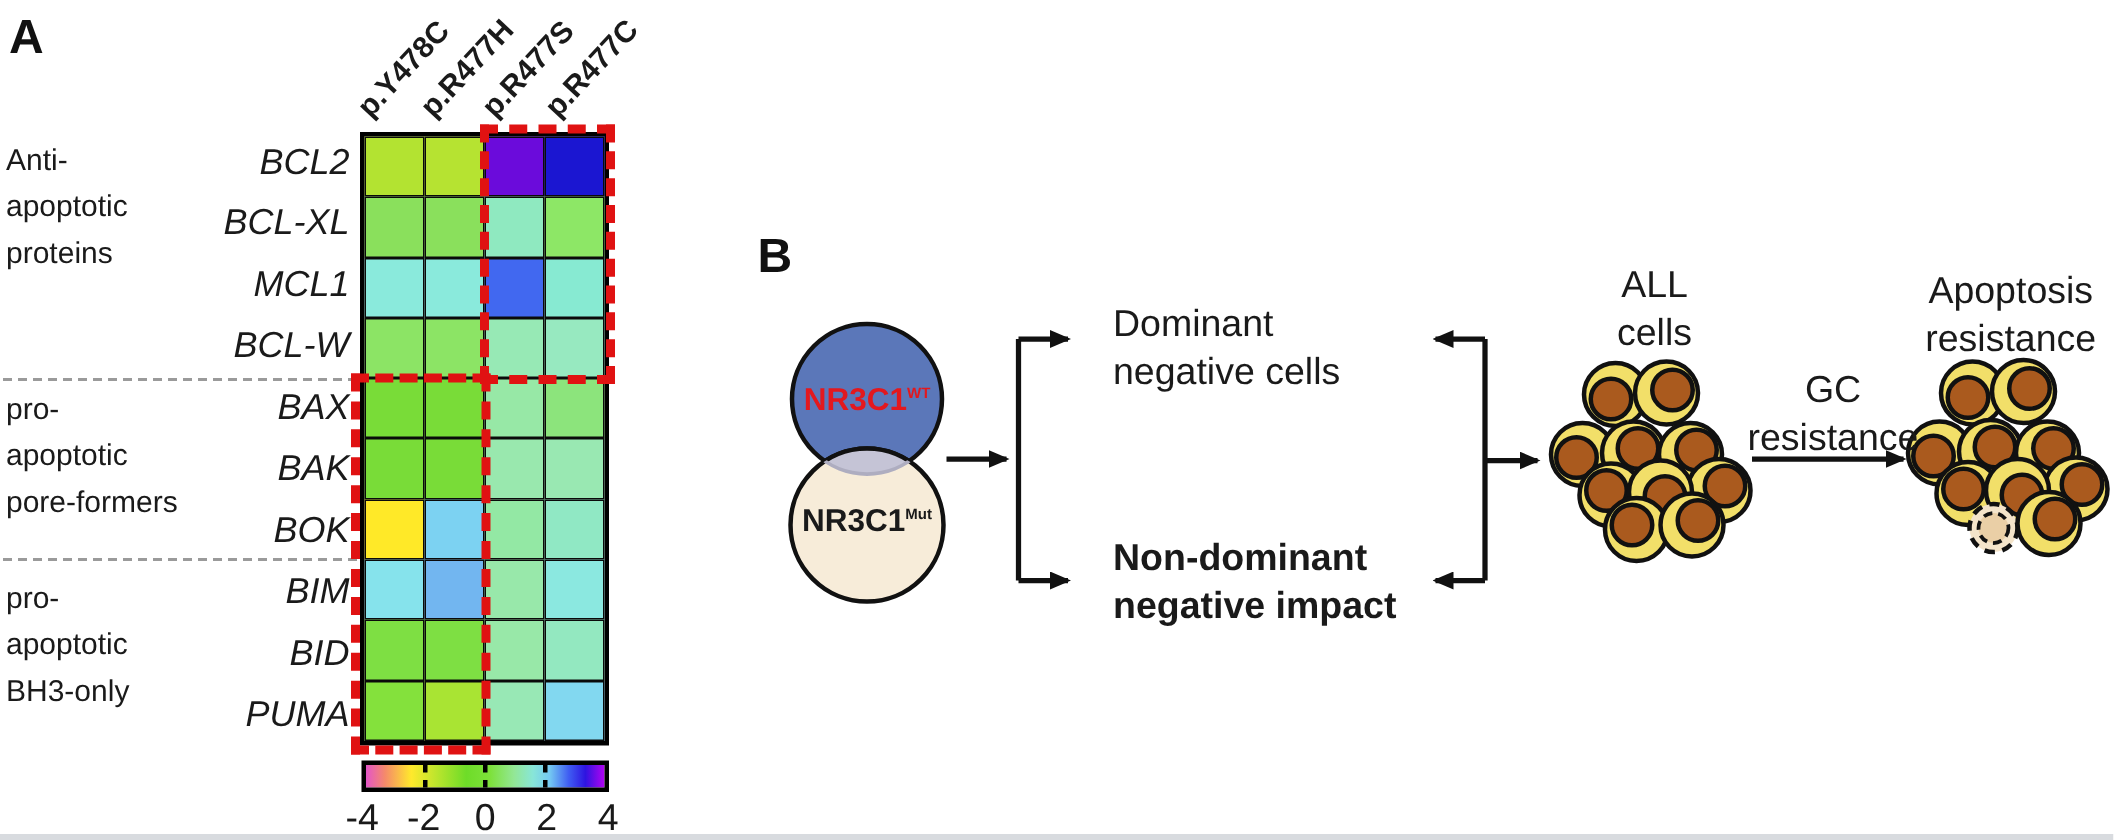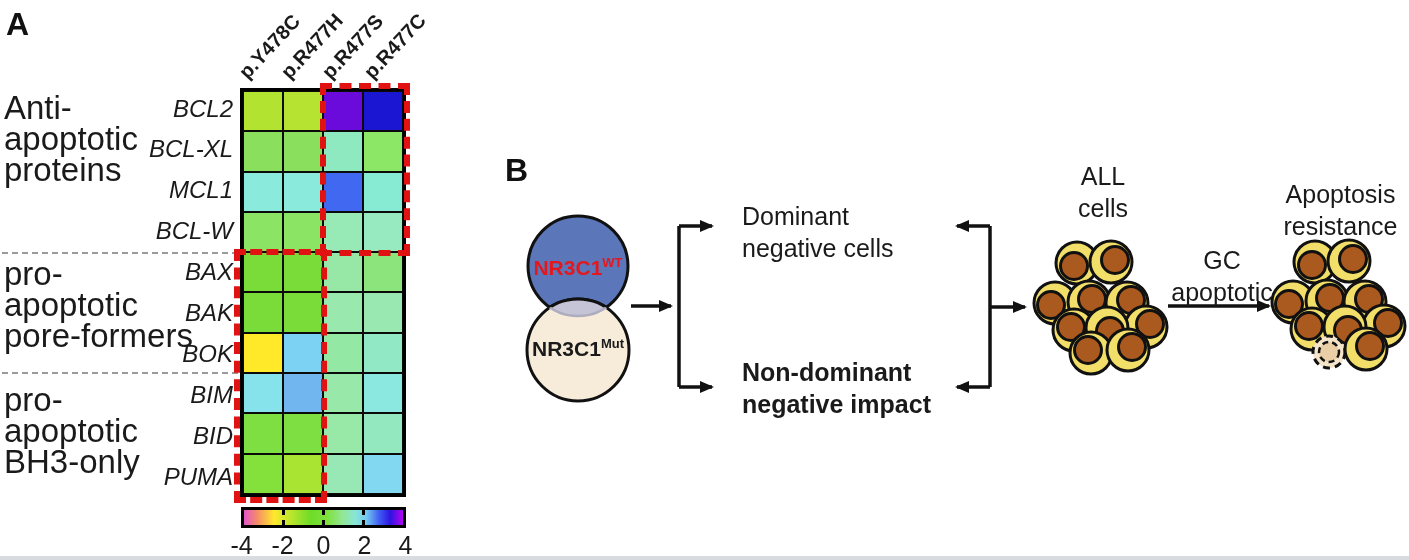--- a/index.html
+++ b/index.html
@@ -4,39 +4,39 @@
 <style>
   html,body{margin:0;padding:0;}
   body{
     width:1409px;height:560px;position:relative;background:#ffffff;
     font-family:"Liberation Sans","DejaVu Sans",sans-serif;color:#1a1a1a;
     overflow:hidden;
   }
   .abs{position:absolute;}
   .panel-label{font-size:32px;font-weight:700;color:#111;}
   
-  .group-label{font-size:33px;line-height:31px;white-space:pre-line;}
+  .group-label{font-size:20px;line-height:31px;white-space:pre-line;}
   .row-label{font-size:24px;font-style:italic;text-align:right;width:233px;left:0;line-height:26px;}
   .col-label{font-size:20px;font-weight:700;height:26px;line-height:26px;transform:rotate(-47deg);transform-origin:0 100%;white-space:nowrap;}
   #heatmap-grid{
     left:240px;top:88px;width:166px;height:409px;box-sizing:border-box;
     border:3px solid #000;display:grid;grid-template-columns:repeat(4,1fr);grid-template-rows:repeat(10,1fr);
   }
   .hm-cell{border:1px solid #0a0a0a;}
   .sep-dashed{border-top:2px dashed #9a9a9a;height:0;left:2px;width:236px;}
   .red-box{box-sizing:border-box;border:6px dashed #e01212;z-index:5;}
   #colorbar{
     left:241px;top:507px;width:165px;height:21px;box-sizing:border-box;border:3px solid #000;
   }
   .cb-tick{position:absolute;width:3px;height:5px;background:#000;}
   .cb-label{position:absolute;width:44px;text-align:center;font-size:25px;top:531px;}
   
   #panelb-svg{left:490px;top:140px;}
   .venn-text{text-align:center;font-weight:700;font-size:21px;letter-spacing:0;}
-  .venn-text sup{font-size:13px;font-weight:700;}
+  .venn-text sup{font-size:10px;font-weight:700;}
   .flow-text{font-size:25px;line-height:32px;white-space:pre-line;}
   .flow-text.center{text-align:center;}
   #bottom-strip{left:0;bottom:0;width:100%;height:4px;background:#d8dbdf;}
 </style>
 </head>
 <body>
 
 <div class="abs panel-label" style="left:6px;top:6px;">A</div>
 
 <div class="abs group-label" style="left:4px;top:92px;">Anti-
@@ -220,20 +220,20 @@
   <span>NR3C1</span><sup>WT</sup>
 </div>
 <div class="abs venn-text" style="left: 518px; top: 336px; width: 120px; color: rgb(26, 26, 26);">
   <span>NR3C1</span><sup>Mut</sup>
 </div>
 
 <div class="abs flow-text" style="left:742px;top:200px;">Dominant
 negative cells</div>
 <div class="abs flow-text" style="left:742px;top:356px;font-weight:bold;">Non-dominant
 negative impact</div>
-<div class="abs flow-text center" style="left:1050px;top:160px;width:106px;">ALL
+<div class="abs flow-text center" style="left:1050px;top:174px;width:106px;">ALL
 cells</div>
 <div class="abs flow-text center" style="left:1158px;top:244px;width:128px;">GC
-apoptotic</div>
+resistance</div>
 <div class="abs flow-text center" style="left:1272px;top:178px;width:137px;">Apoptosis
 resistance</div>
 
 <div class="abs" id="bottom-strip"></div>
 
 </body></html>

